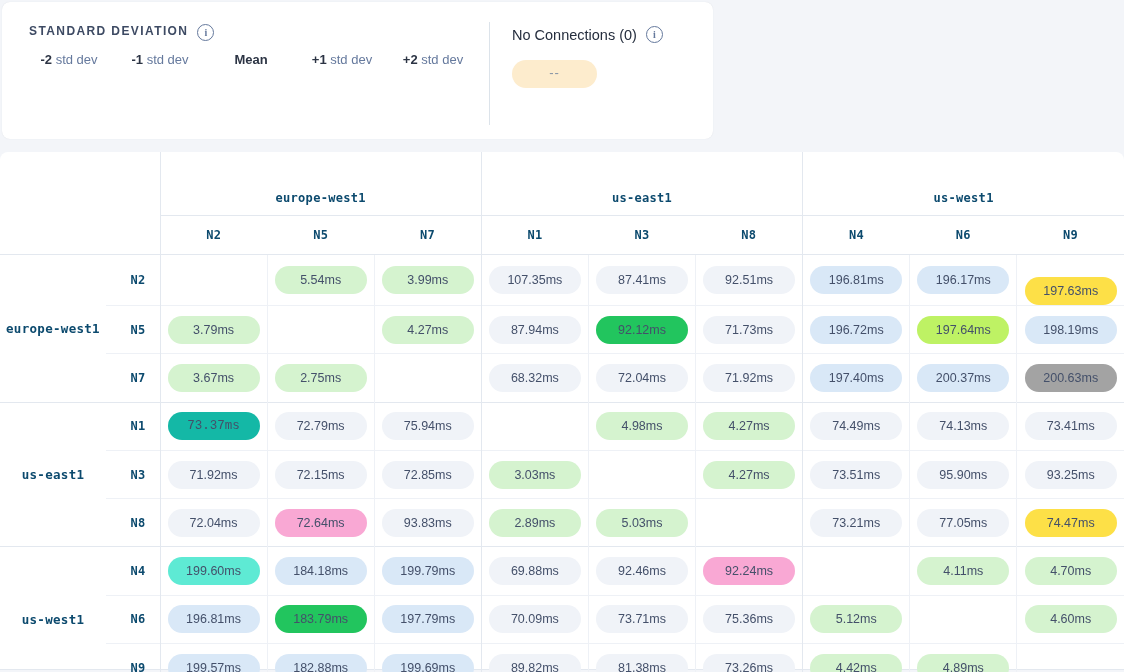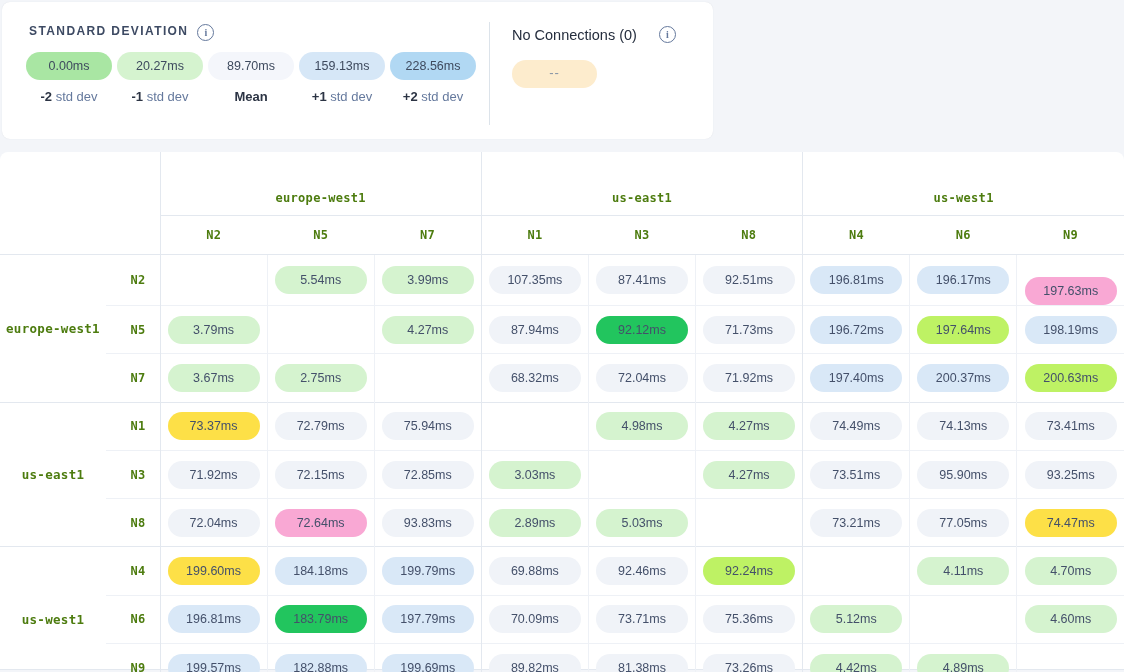--- a/index.html
+++ b/index.html
@@ -27,37 +27,37 @@
   .legend-pills{display:flex;gap:5px;margin:11px 0 0 24px;}
   .legend-pill{
     width:86px;height:28px;border-radius:14px;text-align:center;line-height:28px;
     font-size:12.5px;color:#3e4a5e;
   }
   .legend-labels{display:flex;gap:5px;margin:9px 0 0 24px;}
   .legend-label{width:86px;text-align:center;font-size:13px;color:#65799d;}
   .legend-label b{color:#2c3444;}
   .legend-divider{position:absolute;left:487px;top:20px;width:1px;height:103px;background:#dce3ea;}
   .legend-right{position:absolute;left:510px;top:0;}
-  .nc-title-row{display:flex;align-items:center;gap:22px;margin-top:24px;}
+  .nc-title-row{display:flex;align-items:center;gap:9px;margin-top:24px;}
   .nc-title{font-size:14.5px;color:#242d3d;}
   .nc-pill{
     margin-top:17px;width:85px;height:28px;border-radius:14px;text-align:center;
     line-height:26px;font-size:13px;color:#8593a5;letter-spacing:1px;
   }
   
   .table-card{
     position:absolute;left:0;top:152px;width:1124px;height:517px;
     background:#ffffff;border-radius:8px 8px 0 0;
     border-bottom:1px solid #e3e8ef;
   }
   table.matrix{width:100%;border-collapse:collapse;table-layout:fixed;}
   .matrix th,.matrix td{padding:0;}
   .mono{
     font-family:"DejaVu Sans Mono", monospace;font-weight:bold;
-    color:#4d7c0f;letter-spacing:0.3px;
+    color:#0c4a6e;letter-spacing:0.3px;
   }
   th.corner{height:53px;}
   th.group-head{font-size:12px;height:53px;vertical-align:bottom;padding-bottom:10px;text-align:center;}
   th.node-head{font-size:12px;height:38px;vertical-align:middle;text-align:center;}
   thead th{border-bottom:1px solid #e3e8ef;}
   th.region-label{font-size:12.5px;text-align:center;vertical-align:middle;}
   th.node-label{font-size:12px;text-align:right;padding-right:14px;vertical-align:middle;}
   .matrix tbody td{height:47.3px;text-align:center;vertical-align:middle;}
   .matrix tbody th{height:47.3px;}
   .bl-group{border-left:1px solid #e3e8ef;}
@@ -71,27 +71,20 @@
 </style>
 </head>
 <body>
 
 <div class="legend-card">
   <div class="legend-left">
     <div class="legend-title-row">
       <span class="legend-title">STANDARD DEVIATION</span>
       <span class="info-icon">i</span>
     </div>
-    <div class="legend-pills" id="legend-pills">
-        <div class="legend-pill" style="background: rgb(169, 230, 163);">0.00ms</div>
-        <div class="legend-pill" style="background: rgb(213, 243, 207);">20.27ms</div>
-        <div class="legend-pill" style="background: rgb(244, 246, 251);">89.70ms</div>
-        <div class="legend-pill" style="background: rgb(214, 231, 247);">159.13ms</div>
-        <div class="legend-pill" style="background: rgb(177, 216, 243);">228.56ms</div>
-      </div>
     <div class="legend-labels" id="legend-labels">
         <div class="legend-label"><b>-2</b><span> std dev</span></div>
         <div class="legend-label"><b>-1</b><span> std dev</span></div>
         <div class="legend-label"><b>Mean</b></div>
         <div class="legend-label"><b>+1</b><span> std dev</span></div>
         <div class="legend-label"><b>+2</b><span> std dev</span></div>
       </div>
   </div>
   <div class="legend-divider"></div>
   <div class="legend-right">
@@ -142,21 +135,21 @@
           <th class="region-label mono" rowspan="3">europe-west1</th>
           <th class="node-label mono">N2</th>
           <td class="bl-group"></td>
           <td class="bl-inner"><span class="pill" style="background: rgb(213, 243, 207);">5.54ms</span></td>
           <td class="bl-inner"><span class="pill" style="background: rgb(213, 243, 207);">3.99ms</span></td>
           <td class="bl-group"><span class="pill" style="background: rgb(240, 243, 248);">107.35ms</span></td>
           <td class="bl-inner"><span class="pill" style="background: rgb(240, 243, 248);">87.41ms</span></td>
           <td class="bl-inner"><span class="pill" style="background: rgb(240, 243, 248);">92.51ms</span></td>
           <td class="bl-group"><span class="pill" style="background: rgb(217, 232, 247);">196.81ms</span></td>
           <td class="bl-inner"><span class="pill" style="background: rgb(217, 232, 247);">196.17ms</span></td>
-          <td class="bl-inner"><span class="pill" style="background: #f9a8d4; margin-top: 22px;">197.63ms</span></td>
+          <td class="bl-inner"><span class="pill" style="background: #fde047; margin-top: 22px;">197.63ms</span></td>
         </tr>
         <tr>
           <th class="node-label mono bt-inner">N5</th>
           <td class="bl-group bt-inner"><span class="pill" style="background: rgb(213, 243, 207);">3.79ms</span></td>
           <td class="bl-inner bt-inner"></td>
           <td class="bl-inner bt-inner"><span class="pill" style="background: rgb(213, 243, 207);">4.27ms</span></td>
           <td class="bl-group bt-inner"><span class="pill" style="background: rgb(240, 243, 248);">87.94ms</span></td>
           <td class="bl-inner bt-inner"><span class="pill" style="background: #22c55e;">92.12ms</span></td>
           <td class="bl-inner bt-inner"><span class="pill" style="background: rgb(240, 243, 248);">71.73ms</span></td>
           <td class="bl-group bt-inner"><span class="pill" style="background: rgb(217, 232, 247);">196.72ms</span></td>
@@ -166,26 +159,26 @@
         <tr>
           <th class="node-label mono bt-inner">N7</th>
           <td class="bl-group bt-inner"><span class="pill" style="background: rgb(213, 243, 207);">3.67ms</span></td>
           <td class="bl-inner bt-inner"><span class="pill" style="background: rgb(213, 243, 207);">2.75ms</span></td>
           <td class="bl-inner bt-inner"></td>
           <td class="bl-group bt-inner"><span class="pill" style="background: rgb(240, 243, 248);">68.32ms</span></td>
           <td class="bl-inner bt-inner"><span class="pill" style="background: rgb(240, 243, 248);">72.04ms</span></td>
           <td class="bl-inner bt-inner"><span class="pill" style="background: rgb(240, 243, 248);">71.92ms</span></td>
           <td class="bl-group bt-inner"><span class="pill" style="background: rgb(217, 232, 247);">197.40ms</span></td>
           <td class="bl-inner bt-inner"><span class="pill" style="background: rgb(217, 232, 247);">200.37ms</span></td>
-          <td class="bl-inner bt-inner"><span class="pill" style="background: #bef264;">200.63ms</span></td>
+          <td class="bl-inner bt-inner"><span class="pill" style="background: #a3a3a3;">200.63ms</span></td>
         </tr>
         <tr>
           <th class="region-label mono bt-group" rowspan="3">us-east1</th>
           <th class="node-label mono bt-group">N1</th>
-          <td class="bl-group bt-group"><span class="pill" style="background: #fde047;">73.37ms</span></td>
+          <td class="bl-group bt-group"><span class="pill" style="background: #14b8a6; font-family: Liberation Mono, monospace;">73.37ms</span></td>
           <td class="bl-inner bt-group"><span class="pill" style="background: rgb(240, 243, 248);">72.79ms</span></td>
           <td class="bl-inner bt-group"><span class="pill" style="background: rgb(240, 243, 248);">75.94ms</span></td>
           <td class="bl-group bt-group"></td>
           <td class="bl-inner bt-group"><span class="pill" style="background: rgb(213, 243, 207);">4.98ms</span></td>
           <td class="bl-inner bt-group"><span class="pill" style="background: rgb(213, 243, 207);">4.27ms</span></td>
           <td class="bl-group bt-group"><span class="pill" style="background: rgb(240, 243, 248);">74.49ms</span></td>
           <td class="bl-inner bt-group"><span class="pill" style="background: rgb(240, 243, 248);">74.13ms</span></td>
           <td class="bl-inner bt-group"><span class="pill" style="background: rgb(240, 243, 248);">73.41ms</span></td>
         </tr>
         <tr>
@@ -208,26 +201,26 @@
           <td class="bl-group bt-inner"><span class="pill" style="background: rgb(213, 243, 207);">2.89ms</span></td>
           <td class="bl-inner bt-inner"><span class="pill" style="background: rgb(213, 243, 207);">5.03ms</span></td>
           <td class="bl-inner bt-inner"></td>
           <td class="bl-group bt-inner"><span class="pill" style="background: rgb(240, 243, 248);">73.21ms</span></td>
           <td class="bl-inner bt-inner"><span class="pill" style="background: rgb(240, 243, 248);">77.05ms</span></td>
           <td class="bl-inner bt-inner"><span class="pill" style="background: #fde047;">74.47ms</span></td>
         </tr>
         <tr>
           <th class="region-label mono bt-group" rowspan="3">us-west1</th>
           <th class="node-label mono bt-group">N4</th>
-          <td class="bl-group bt-group"><span class="pill" style="background: #fde047;">199.60ms</span></td>
+          <td class="bl-group bt-group"><span class="pill" style="background: #5eead4;">199.60ms</span></td>
           <td class="bl-inner bt-group"><span class="pill" style="background: rgb(217, 232, 247);">184.18ms</span></td>
           <td class="bl-inner bt-group"><span class="pill" style="background: rgb(217, 232, 247);">199.79ms</span></td>
           <td class="bl-group bt-group"><span class="pill" style="background: rgb(240, 243, 248);">69.88ms</span></td>
           <td class="bl-inner bt-group"><span class="pill" style="background: rgb(240, 243, 248);">92.46ms</span></td>
-          <td class="bl-inner bt-group"><span class="pill" style="background: #bef264;">92.24ms</span></td>
+          <td class="bl-inner bt-group"><span class="pill" style="background: #f9a8d4;">92.24ms</span></td>
           <td class="bl-group bt-group"></td>
           <td class="bl-inner bt-group"><span class="pill" style="background: rgb(213, 243, 207);">4.11ms</span></td>
           <td class="bl-inner bt-group"><span class="pill" style="background: rgb(213, 243, 207);">4.70ms</span></td>
         </tr>
         <tr>
           <th class="node-label mono bt-inner">N6</th>
           <td class="bl-group bt-inner"><span class="pill" style="background: rgb(217, 232, 247);">196.81ms</span></td>
           <td class="bl-inner bt-inner"><span class="pill" style="background: #22c55e;">183.79ms</span></td>
           <td class="bl-inner bt-inner"><span class="pill" style="background: rgb(217, 232, 247);">197.79ms</span></td>
           <td class="bl-group bt-inner"><span class="pill" style="background: rgb(240, 243, 248);">70.09ms</span></td>

